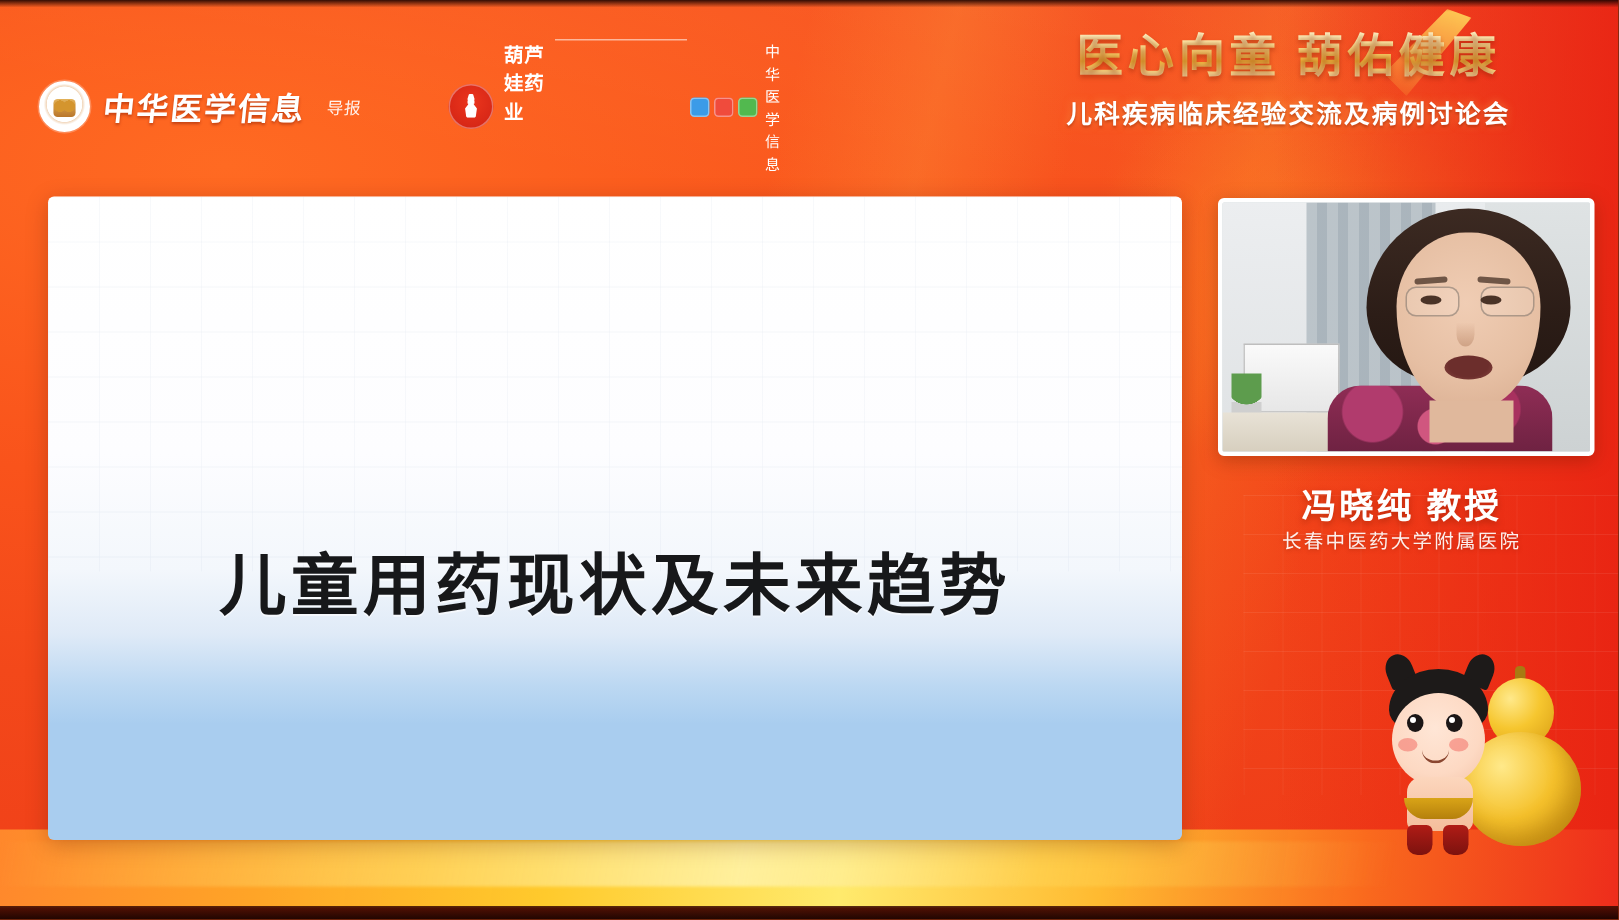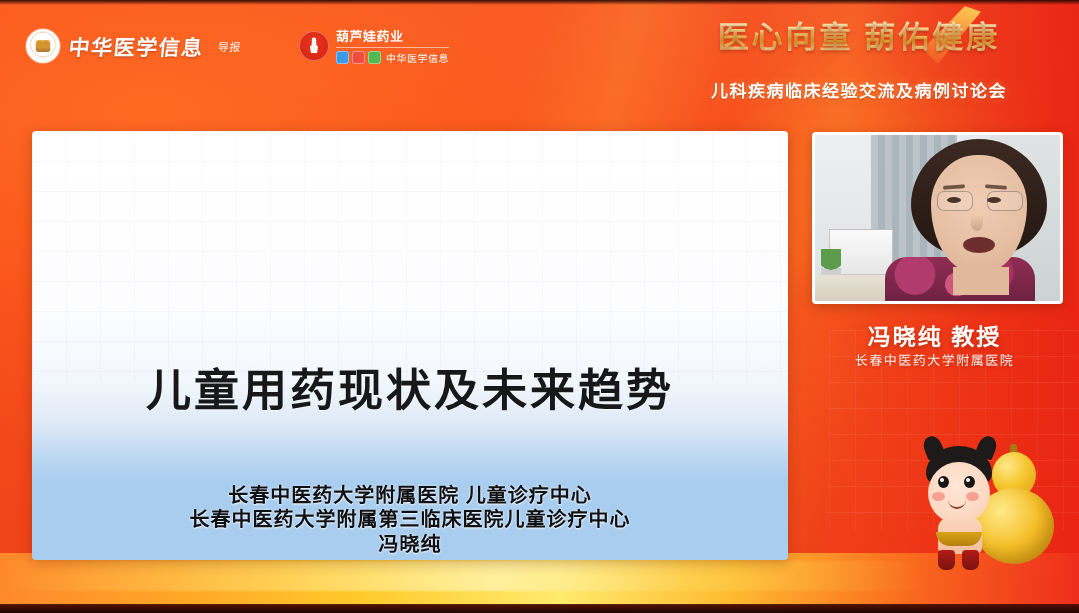--- a/index.html
+++ b/index.html
@@ -127,21 +127,21 @@
   }
   .hulu-badge::after {
     content: "";
     position: absolute; left: 50%; top: 50%;
     transform: translate(-50%,-50%);
     width: 11px; height: 17px;
     background: #fff;
     border-radius: 50% 50% 46% 46% / 34% 34% 62% 62%;
     clip-path: polygon(38% 0%, 62% 0%, 72% 22%, 58% 34%, 86% 58%, 78% 94%, 22% 94%, 14% 58%, 42% 34%, 28% 22%);
   }
-  .hulu-text { display: flex; flex-direction: column; gap: 2px; }
+  .hulu-text { display: flex; flex-direction: row; gap: 2px; }
   .hulu-line1 { color: #fff; font-size: 13px; font-weight: 700; letter-spacing: .5px; }
   .hulu-rule { height: 1px; background: rgba(255,255,255,.55); width: 100%; }
   .hulu-line2 { display: flex; align-items: center; gap: 3px; }
   .hulu-chip {
     width: 13px; height: 13px; border-radius: 3px; flex: none;
     box-shadow: inset 0 0 0 1px rgba(255,255,255,.4);
   }
   .hulu-chip.a { background: #3b9be8; }
   .hulu-chip.b { background: #f04b3c; }
   .hulu-chip.c { background: #52b94f; }
@@ -164,21 +164,21 @@
     font-size: 31px; font-weight: 700; letter-spacing: 3px;
     font-family: "Liberation Serif", "DejaVu Serif", serif;
     background: linear-gradient(180deg, #fff8dd 0%, #ffe9a6 36%, #f7c košt 0%, #f3b53c 62%, #ffeeb5 88%);
     background: linear-gradient(180deg, #fffbe8 0%, #ffeaa8 34%, #f0b43a 64%, #ffeec0 92%);
     -webkit-background-clip: text; background-clip: text;
     color: transparent;
     text-shadow: 0 2px 3px rgba(120,30,0,.35);
     white-space: nowrap;
   }
   .banner-sub {
-    margin-top: 20px;
+    margin-top: 5px;
     font-size: 17px; font-weight: 700; letter-spacing: 1.5px;
     font-family: "Liberation Serif", "DejaVu Serif", serif;
     color: #ffffff;
     text-shadow: 0 1px 2px rgba(150,35,0,.55), 0 0 6px rgba(255,190,90,.5);
     white-space: nowrap;
   }
 
   
   .slide {
     position: absolute; left: 32px; top: 131px;
@@ -568,26 +568,20 @@
     <div class="banner-main">医心向童 葫佑健康</div>
     <div class="banner-sub">儿科疾病临床经验交流及病例讨论会</div>
   </div>
 
   <div class="slide">
     <div class="slide-sky-grid"></div>
 
     <div class="slide-title">儿童用药现状及未来趋势</div>
 
 
-    <div class="slide-subs">
-      <div class="sub-line sub-l1">长春中医药大学附属医院 儿童诊疗中心</div>
-      <div class="sub-line sub-l2">长春中医药大学附属第三临床医院儿童诊疗中心</div>
-      <div class="sub-line sub-l3">冯晓纯</div>
-      <div class="sub-line sub-l4">2023.6.21</div>
-    </div>
   </div>
 
   <div class="video-frame">
     <div class="vid-room"></div>
     <div class="vid-wallL"></div>
     <div class="vid-curtain"></div>
     <div class="vid-bgR"></div>
     <div class="vid-cabinet"></div>
     <div class="vid-plant"></div>
     <div class="vid-table"></div>

